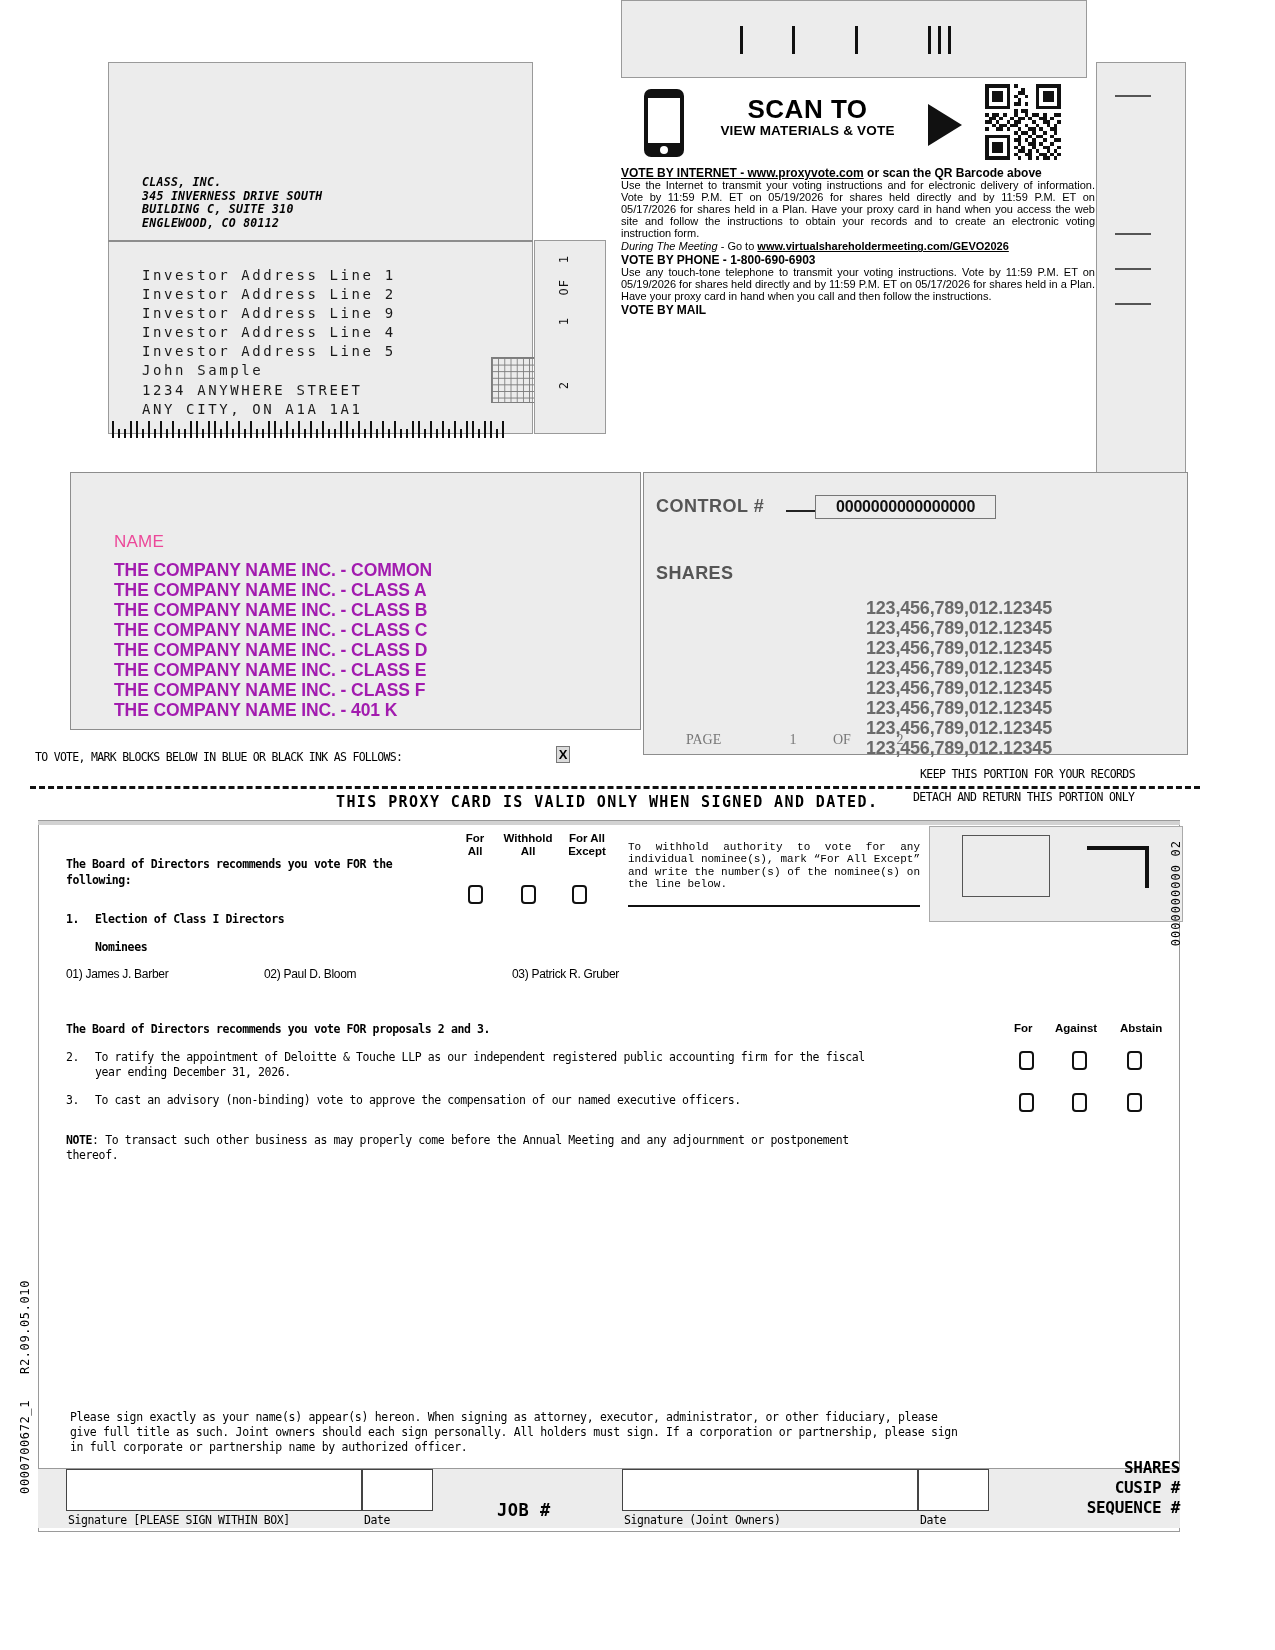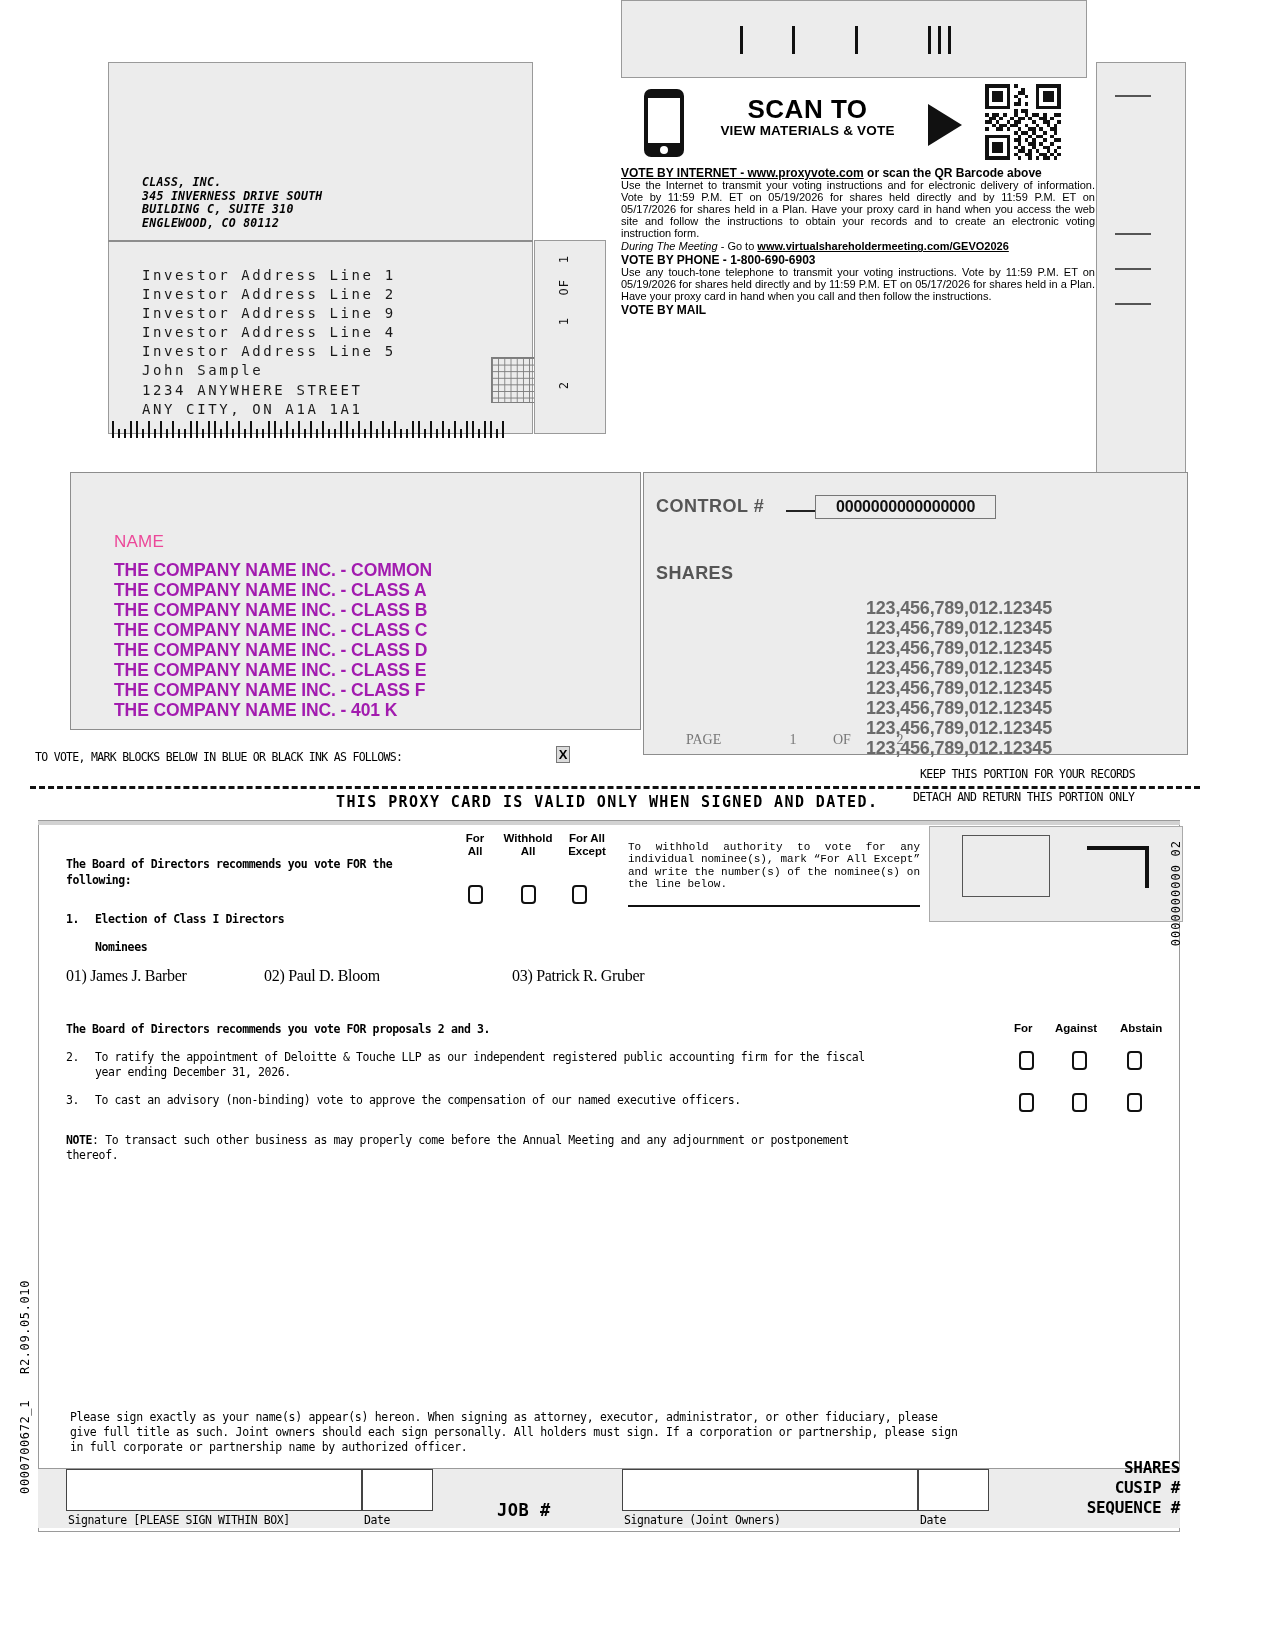--- a/index.html
+++ b/index.html
@@ -81,21 +81,21 @@
   #rec1{left:66px;top:856px;width:390px;line-height:16px;font-weight:bold;}
   #col-hdr{left:455px;top:832px;width:160px;}
   .colh{position:absolute;text-align:center;font-family:"Liberation Sans",sans-serif;font-size:11.5px;font-weight:bold;line-height:12.5px;}
   .vbox{position:absolute;width:15px;height:19px;border:2px solid #111;border-radius:4px;box-sizing:border-box;background:#fff;}
   #withhold-note{left:628px;top:828px;width:292px;font-family:Liberation Mono, monospace;font-size:11px;line-height:12.4px;text-align:justify;margin-top:13px;}
   #write-line{left:628px;top:905px;width:292px;height:2px;background:#111;}
 
   #item1{left:66px;top:912px;font-weight:bold;}
   #item1-label{left:95px;top:912px;font-weight:bold;}
   #nominees-hd{left:95px;top:940px;font-weight:bold;}
-  .nom{position:absolute;top:967px;font-family:Liberation Serif, serif;font-size:16px;letter-spacing:-.3px;}
+  .nom{position:absolute;top:967px;font-family:Liberation Sans, sans-serif;font-size:12px;letter-spacing:-.3px;}
 
   #rec2{left:66px;top:1022px;font-weight:bold;}
   #fga-hdr{left:1005px;top:1022px;width:165px;}
   .fga{position:absolute;font-family:"Liberation Sans",sans-serif;font-size:11.5px;font-weight:bold;}
   #item2-num{left:66px;top:1050px;}
   #item2-txt{left:95px;top:1050px;width:775px;line-height:14.5px;}
   #item3-num{left:66px;top:1093px;}
   #item3-txt{left:95px;top:1093px;width:775px;}
   #note-blk{left:66px;top:1133px;width:790px;line-height:14.5px;}
   #note-lbl{font-weight:bold;}

